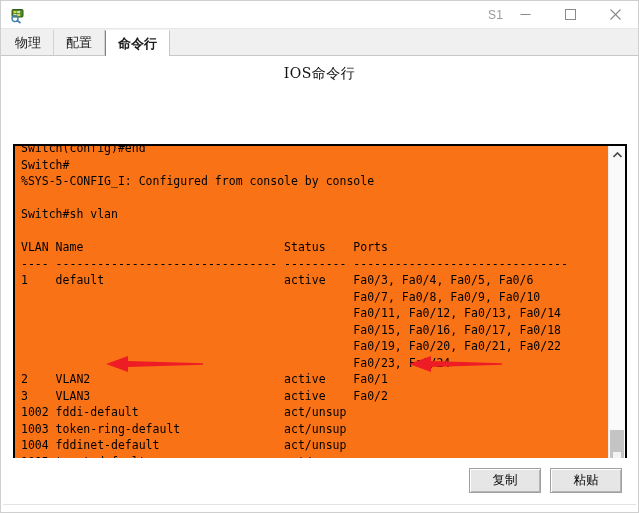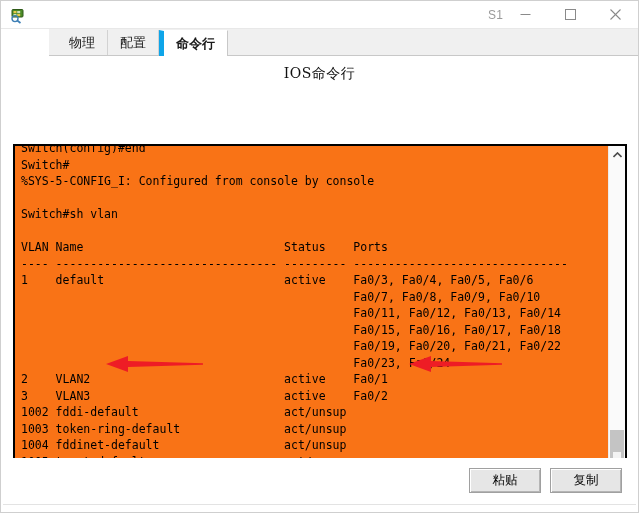--- a/index.html
+++ b/index.html
@@ -63,39 +63,38 @@
   }
   .win-btn svg { display: block; }
 
   
   .tabstrip {
     height: 27px;
     background: #f0f0f0;
     display: flex;
     align-items: flex-end;
     border-bottom: 1px solid #c8c8c8;
-    padding-left: 8px;
-    box-sizing: border-box;
-    margin-left: 48px;
+    padding-left: 2px;
+    box-sizing: border-box;
   }
   .tab {
     height: 25px;
     line-height: 25px;
     padding: 0 12px;
     font-size: 13px;
     color: #1a1a1a;
     background: #f0f0f0;
     border-right: 1px solid #d2d2d2;
     box-sizing: border-box;
     font-family: "DejaVu Sans", sans-serif;
   }
   .tab.active {
     background: #ffffff;
     border-right: 1px solid #c8c8c8;
-    border-left: 5px solid #0ea5e9;
+    border-left: 1px solid #0ea5e9;
     border-top: 1px solid #ffffff;
     height: 26px;
     line-height: 26px;
     position: relative;
     top: 1px;
     font-weight: bold;
   }
 
   
   .content {
@@ -315,19 +314,19 @@
     </svg>
 
     <svg class="arrow-anno" style="left:406px; top:298px;" width="96" height="20" viewBox="0 0 96 20">
       <path d="M2 10 L24 2 L24 7 L95 9.2 L95 10.8 L24 13 L24 18 Z" fill="#ee1c25"></path>
     </svg>
 
   </div>
 
   <div class="footer">
     <div class="btn-row">
+      <div class="btn">复制</div>
       <div class="btn">粘贴</div>
-      <div class="btn">复制</div>
     </div>
     <div class="bottom-line"></div>
   </div>
 
 </div>
 
 </body></html>

